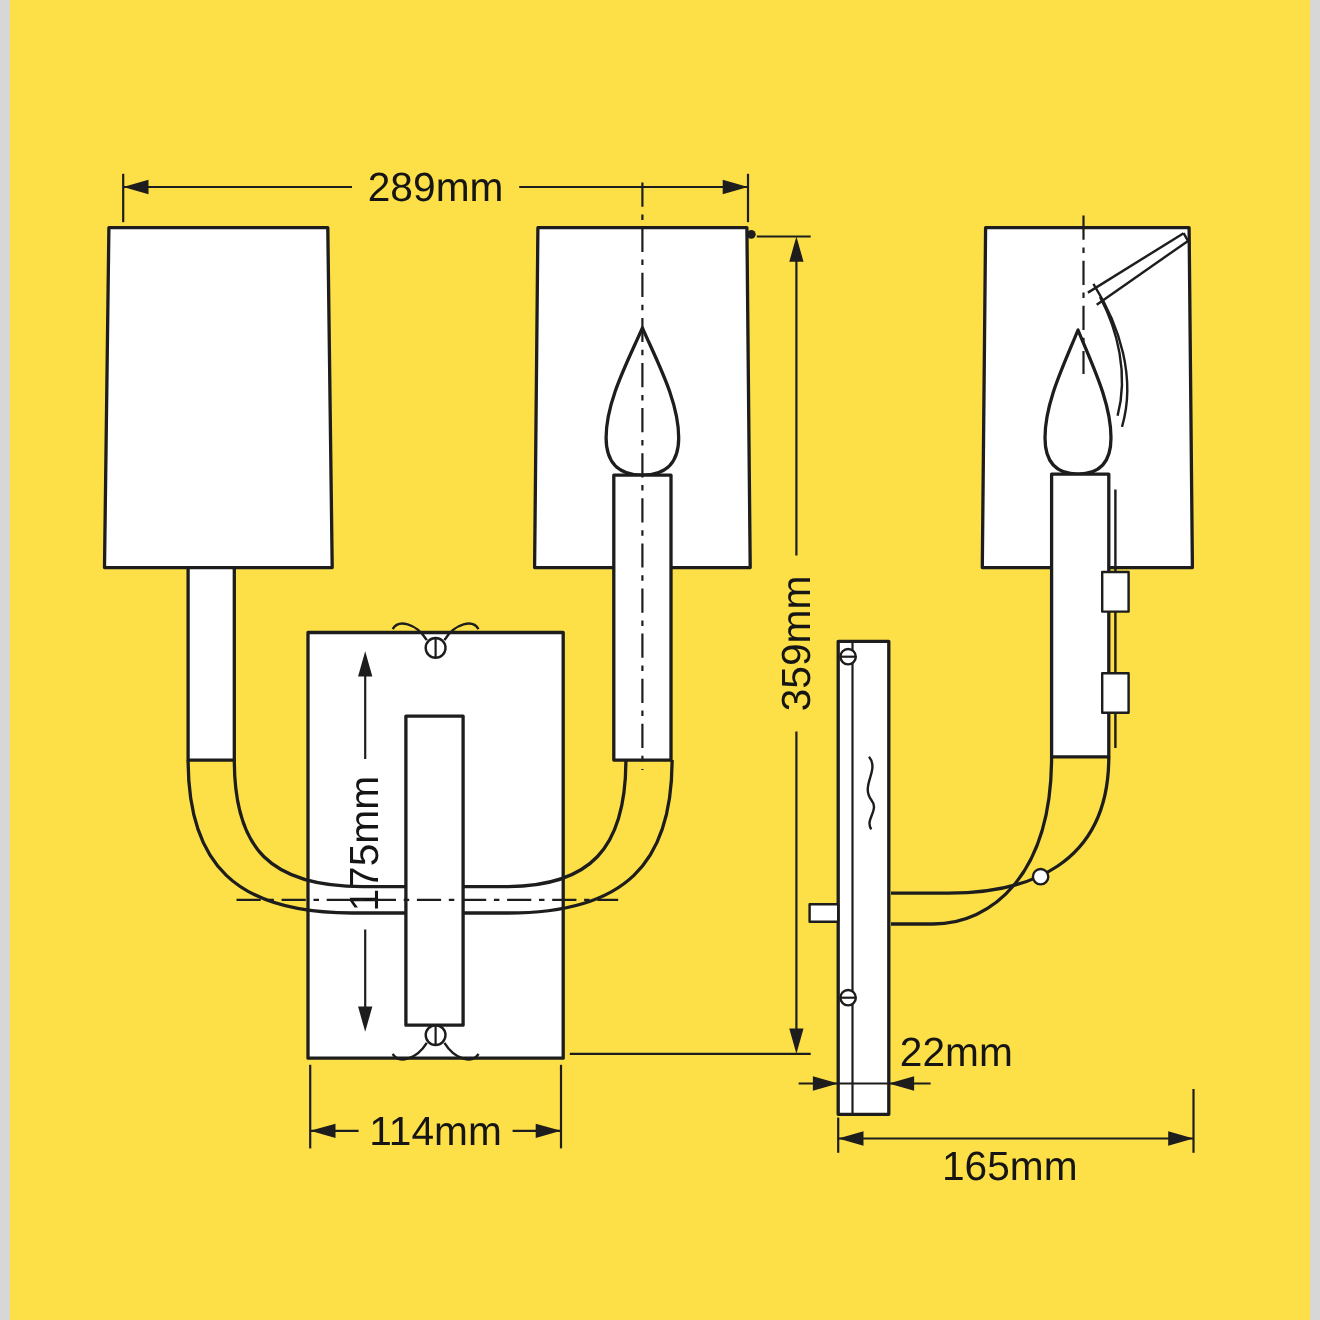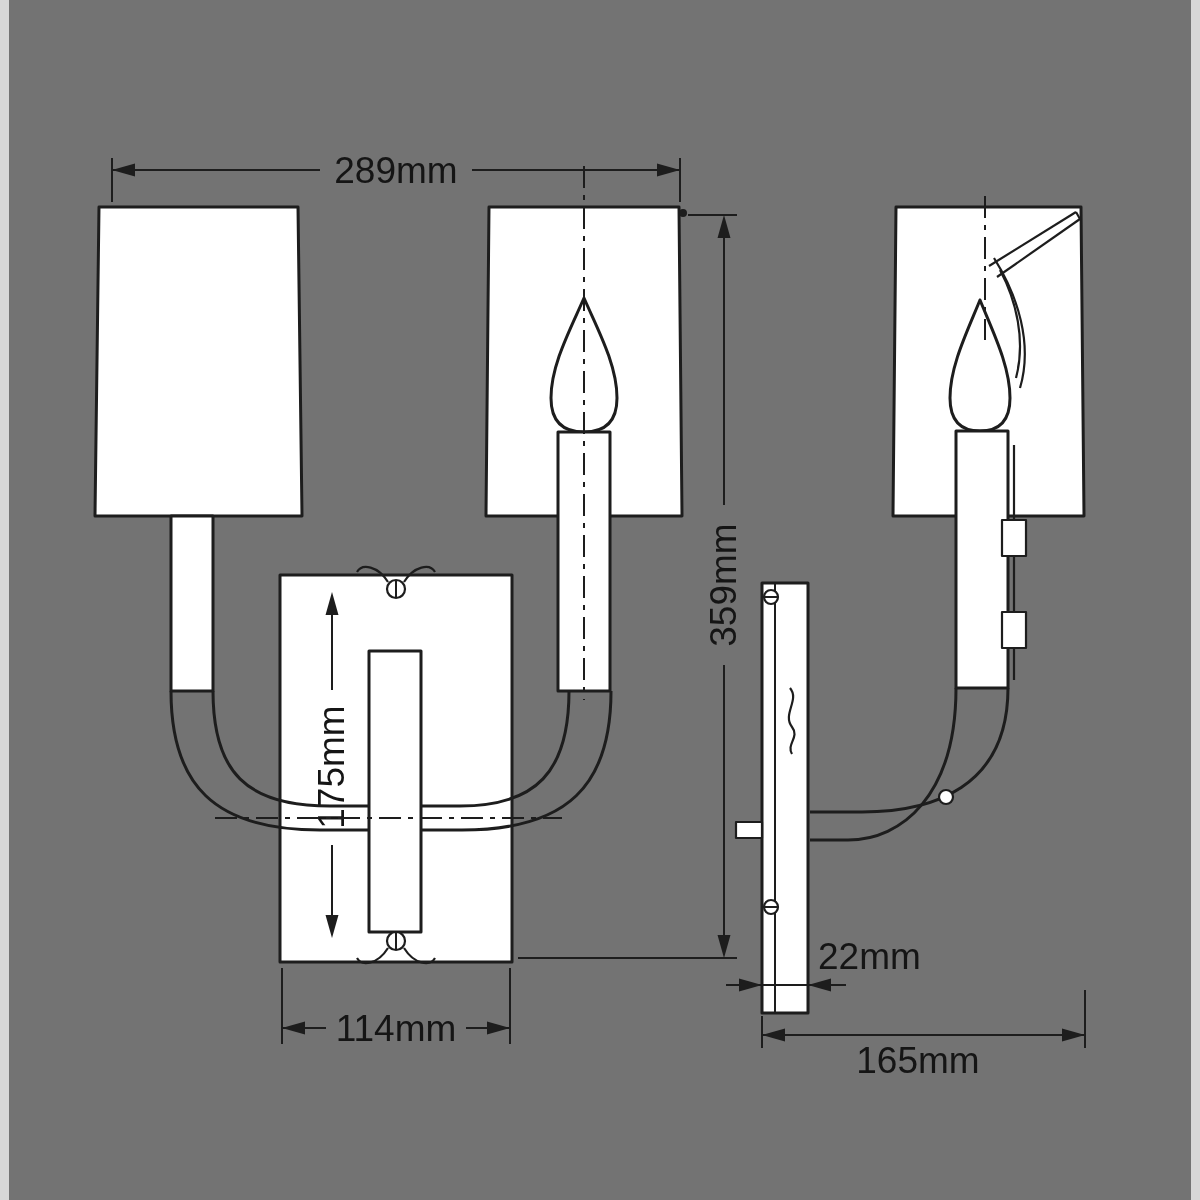--- a/index.html
+++ b/index.html
@@ -1,16 +1,16 @@
 <!DOCTYPE html>
 <html><head>
 <meta charset="utf-8">
 <style>
   html,body{margin:0;padding:0;background:#ffffff;}
-  .canvas{position:relative;width:1200px;height:1200px;background:#737373;overflow:hidden;}
+  .canvas{position:relative;width:1200px;height:1200px;background:#fde047;overflow:hidden;}
   .edge-strip{position:absolute;top:0;width:9px;height:100%;background:#d7d7d7;}
   .edge-strip.left{left:0;}
   .edge-strip.right{right:0;}
   svg{display:block;}
   svg text{font-family:"Liberation Sans",sans-serif;font-size:37px;fill:#151515;}
   .ln{fill:none;stroke:#1d1d1d;stroke-width:3;stroke-linejoin:round;}
   .fw{fill:#ffffff;stroke:#1d1d1d;stroke-width:3;stroke-linejoin:round;}
   .t2{stroke-width:2.2;}
   .dim{fill:none;stroke:#1d1d1d;stroke-width:2;}
   .cl{fill:none;stroke:#1d1d1d;stroke-width:2;stroke-dasharray:22 7 5 7;}

